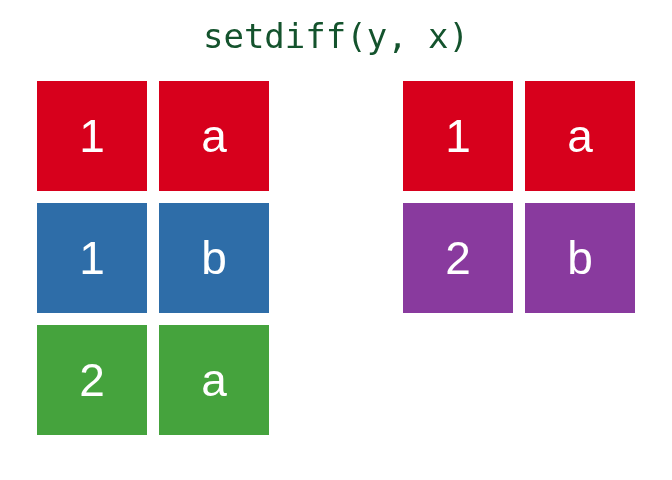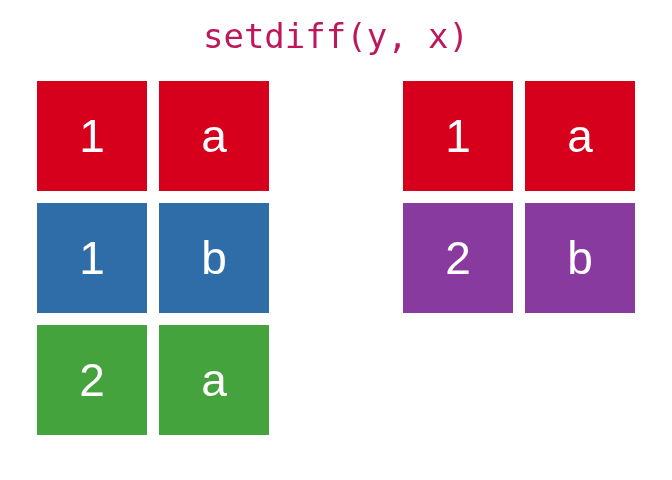--- a/index.html
+++ b/index.html
@@ -43,21 +43,21 @@
     justify-content: center;
     color: #ffffff;
     font-size: 46px;
     font-family: "Liberation Sans", sans-serif;
     user-select: none;
   }
 </style>
 </head>
 <body>
 
-<div class="title" style="color: #be185d;">setdiff(y, x)</div>
+<div class="title" style="color: #14532d;">setdiff(y, x)</div>
 
 <div class="tbl tbl-left" id="left-table">
     <div class="cell" style="background: rgb(215, 0, 28); color: rgb(255, 255, 255);">1</div>
     <div class="cell" style="background: rgb(215, 0, 28); color: rgb(255, 255, 255);">a</div>
     <div class="cell" style="background: rgb(46, 109, 168); color: rgb(255, 255, 255);">1</div>
     <div class="cell" style="background: rgb(46, 109, 168); color: rgb(255, 255, 255);">b</div>
     <div class="cell" style="background: rgb(69, 163, 61); color: rgb(255, 255, 255);">2</div>
     <div class="cell" style="background: rgb(69, 163, 61); color: rgb(255, 255, 255);">a</div>
   </div>
 

